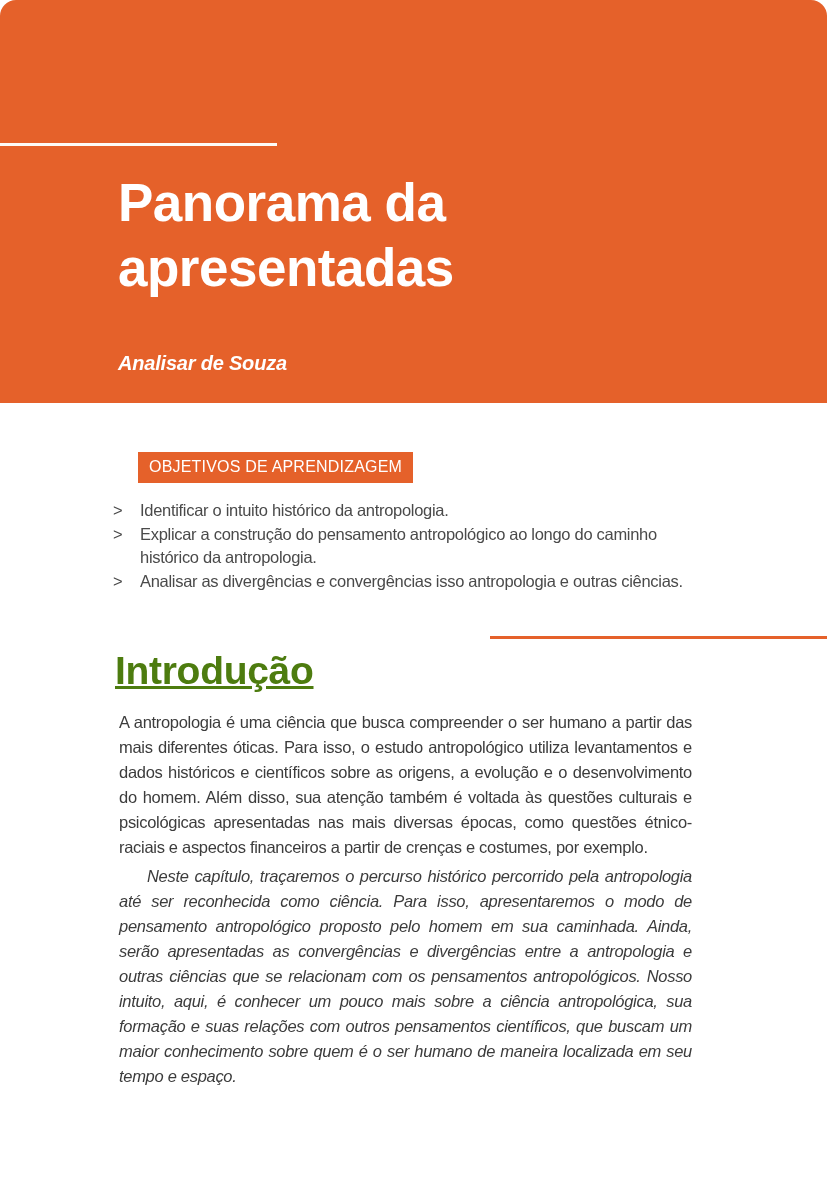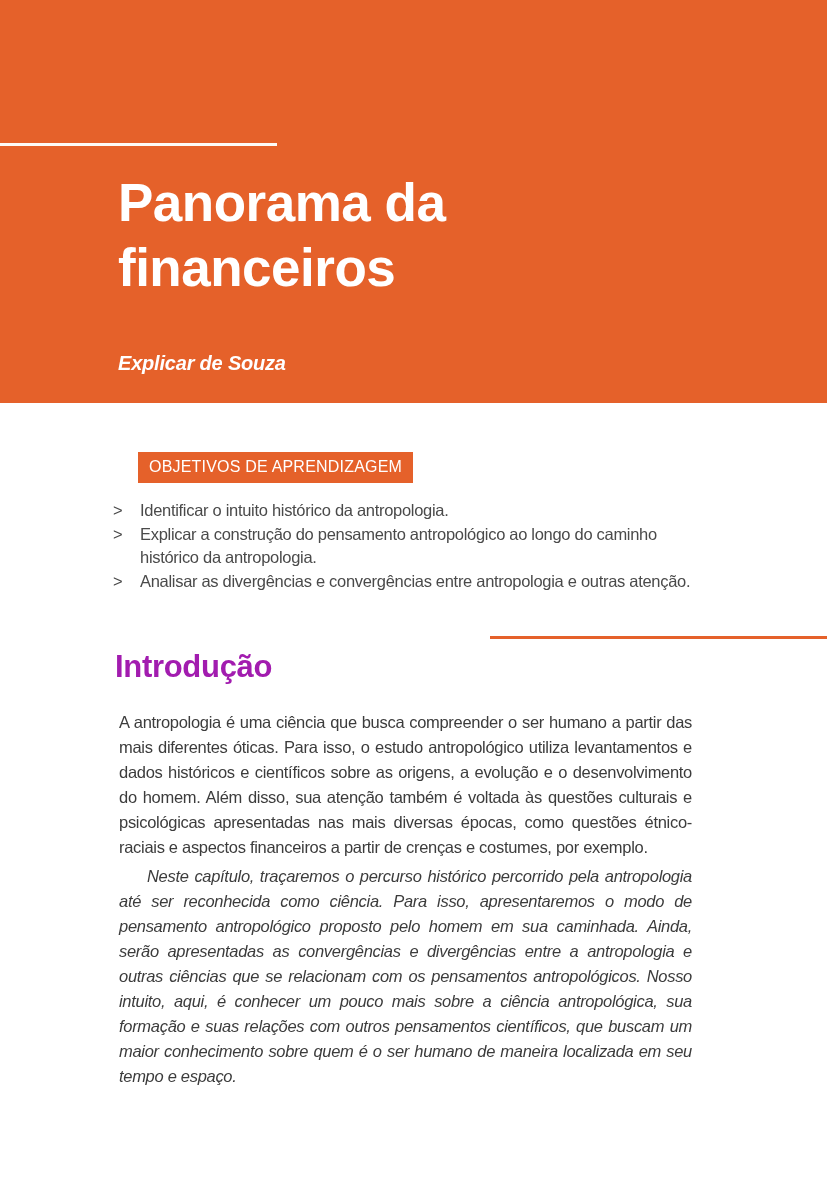--- a/index.html
+++ b/index.html
@@ -7,20 +7,21 @@
     padding: 0;
     background: #ffffff;
     font-family: "Liberation Sans", sans-serif;
   }
   .page {
     position: relative;
     width: 827px;
     height: 1200px;
     background: #ffffff;
     overflow: hidden;
+    border-radius: 16px;
   }
   
   .header {
     position: absolute;
     top: 0; left: 0;
     width: 827px;
     height: 403px;
     background: #E5612A;
   }
   .header-rule {
@@ -90,24 +91,25 @@
     position: absolute;
     top: 636px; left: 490px;
     width: 337px;
     height: 3px;
     background: #E5612A;
   }
   .intro-heading {
     position: absolute;
     top: 649px; left: 115px;
     margin: 0;
-    color: #a21caf;
-    font-size: 31px;
+    color: #4d7c0f;
+    font-size: 39px;
     font-weight: bold;
     letter-spacing: -0.3px;
+    text-decoration: underline;
   }
   .body-copy {
     position: absolute;
     top: 706px; left: 115px;
     width: 581px;
     color: #3C3C3C;
     font-size: 16.5px;
     line-height: 25px;
     letter-spacing: -0.3px;
     text-align: justify;
@@ -122,39 +124,39 @@
 </style>
 </head>
 <body>
 
 <div class="page">
 
   <div class="header">
     <div class="header-rule"></div>
     <div class="chapter-title">
       <span>Panorama da</span><br>
-      <span>financeiros</span>
+      <span>apresentadas</span>
     </div>
-    <div class="chapter-author">Explicar de Souza</div>
+    <div class="chapter-author">Analisar de Souza</div>
   </div>
 
   <div class="objectives-badge">OBJETIVOS DE APRENDIZAGEM</div>
 
   <ul class="objectives-list">
     <li>
       <span class="bullet-marker">&gt;</span>
       <span class="bullet-text">Identificar o intuito histórico da antropologia.</span>
     </li>
     <li>
       <span class="bullet-marker">&gt;</span>
       <span class="bullet-text">Explicar a construção do pensamento antropológico ao longo do caminho histórico da antropologia.</span>
     </li>
     <li>
       <span class="bullet-marker">&gt;</span>
-      <span class="bullet-text">Analisar as divergências e convergências entre antropologia e outras atenção.</span>
+      <span class="bullet-text">Analisar as divergências e convergências isso antropologia e outras ciências.</span>
     </li>
   </ul>
 
   <div class="section-divider"></div>
 
   <h2 class="intro-heading">Introdução</h2>
 
   <div class="body-copy">
     <p>A antropologia é uma ciência que busca compreender o ser humano a partir das mais diferentes óticas. Para isso, o estudo antropológico utiliza levantamentos e dados históricos e científicos sobre as origens, a evolução e o desenvolvimento do homem. Além disso, sua atenção também é voltada às questões culturais e psicológicas apresentadas nas mais diversas épocas, como questões étnico-raciais e aspectos financeiros a partir de crenças e costumes, por exemplo.</p>
     <p class="indented">Neste capítulo, traçaremos o percurso histórico percorrido pela antropologia até ser reconhecida como ciência. Para isso, apresentaremos o modo de pensamento antropológico proposto pelo homem em sua caminhada. Ainda, serão apresentadas as convergências e divergências entre a antropologia e outras ciências que se relacionam com os pensamentos antropológicos. Nosso intuito, aqui, é conhecer um pouco mais sobre a ciência antropológica, sua formação e suas relações com outros pensamentos científicos, que buscam um maior conhecimento sobre quem é o ser humano de maneira localizada em seu tempo e espaço.</p>

